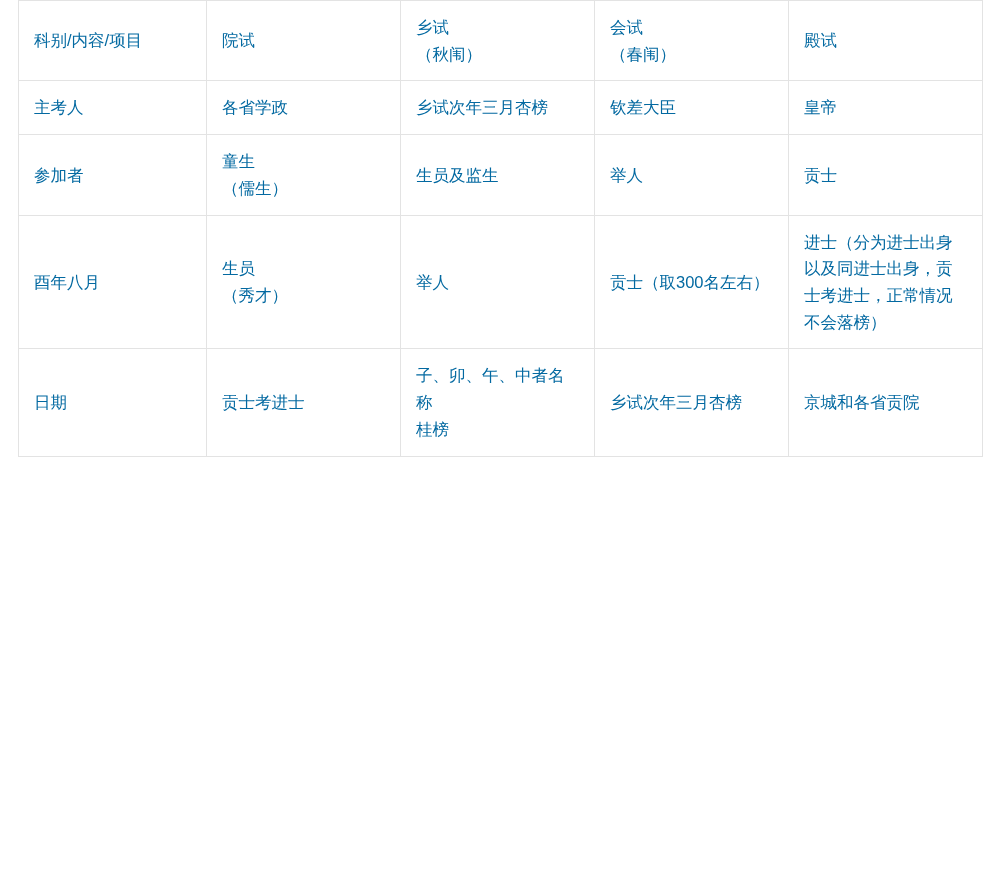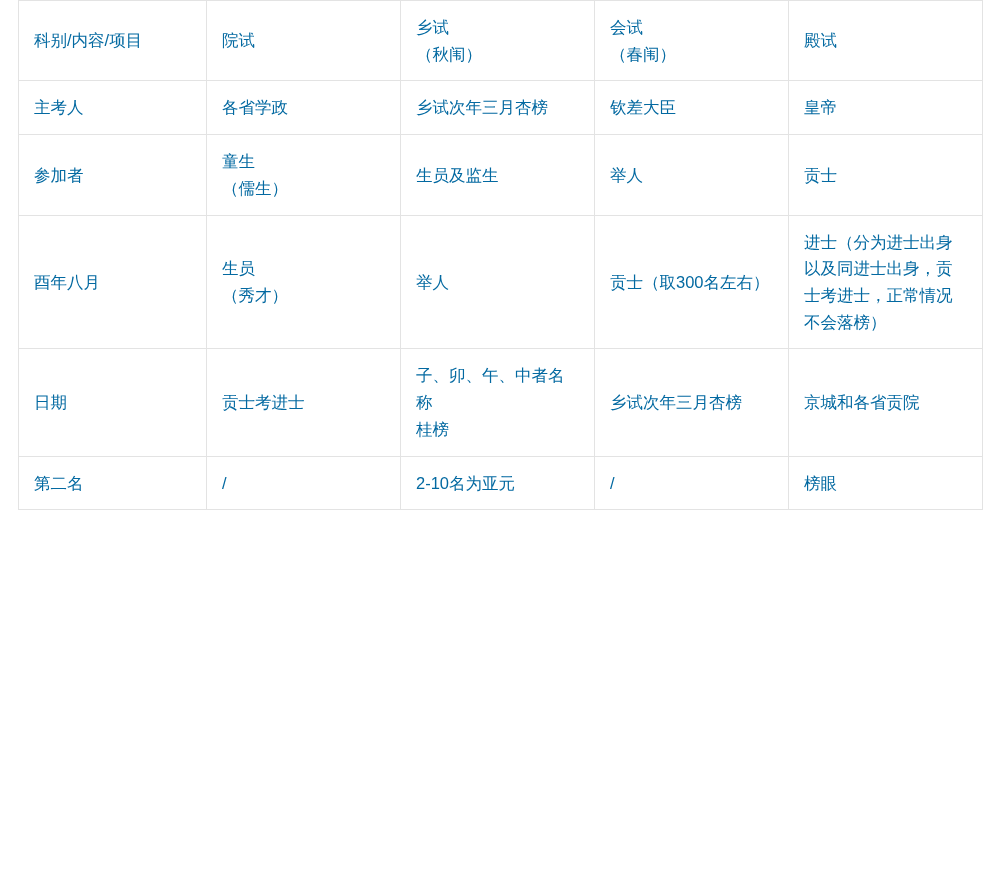--- a/index.html
+++ b/index.html
@@ -101,23 +101,16 @@
       <tr>
         <td class="col-head">日期</td>
         <td>贡士考进士</td>
         <td>子、卯、午、中者名称
 桂榜</td>
         <td>乡试次年三月杏榜</td>
         <td>京城和各省贡院</td>
       </tr>
 
 
-      <tr>
-        <td class="col-head">第二名</td>
-        <td>/</td>
-        <td>2-10名为亚元</td>
-        <td>/</td>
-        <td>榜眼</td>
-      </tr>
 
     </tbody>
   </table>
 </div>
 
 </body></html>

